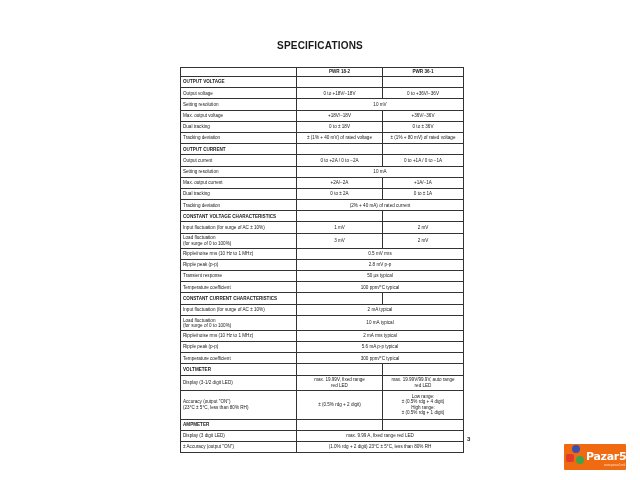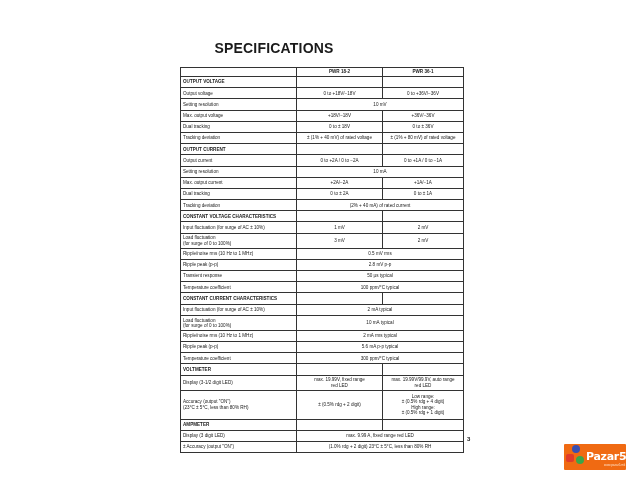--- a/index.html
+++ b/index.html
@@ -1,17 +1,17 @@
 <!DOCTYPE html>
 <html><head>
 <meta charset="utf-8">
 <style>
   html,body{margin:0;padding:0;}
   body{width:640px;height:480px;background:#ffffff;position:relative;overflow:hidden;font-family:"Liberation Sans",sans-serif;color:#1a1a1a;}
-  .title{position:absolute;left:0;width:548px;top:40px;text-align:center;font-weight:bold;font-size:14px;letter-spacing:0.2px;}
+  .title{position:absolute;left:0;width:548px;top:40px;text-align:center;font-weight:bold;font-size:10px;letter-spacing:0.2px;padding-left:46px;}
   table.spec{position:absolute;left:180px;top:67px;width:284px;border-collapse:collapse;font-size:4.6px;line-height:5.2px;}
   table.spec td{border:0.7px solid #333;padding:0 2px;height:10.2px;vertical-align:middle;}
   table.spec td.lbl{width:111px;text-align:left;}
   table.spec td.c{text-align:center;}
   table.spec td.v1{width:81px;}
   table.spec .hdr td{height:8px;font-weight:bold;}
   table.spec .sec td.lbl{font-weight:bold;}
   table.spec td.tall{height:14px;}
   table.spec td.tall2{height:28px;}
   .pagenum{position:absolute;left:467px;top:436px;font-size:6px;font-weight:bold;}

